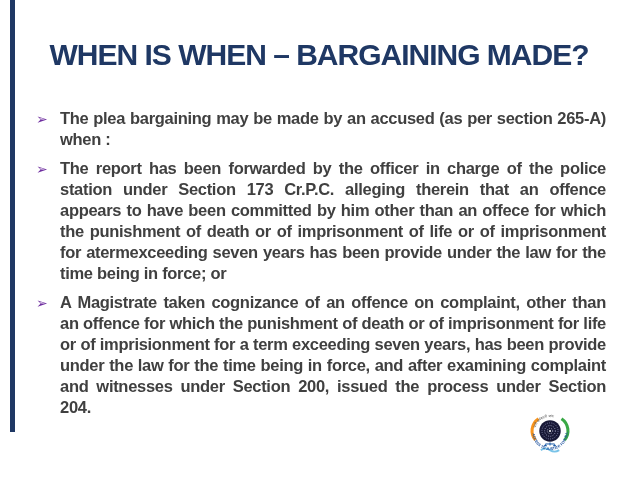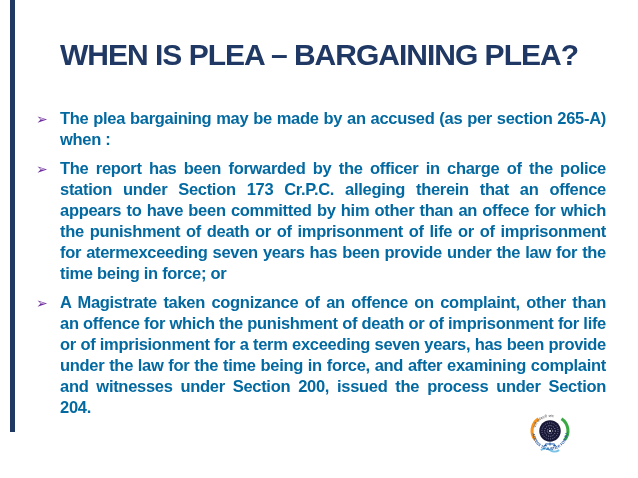--- a/index.html
+++ b/index.html
@@ -44,36 +44,36 @@
     color:#7030A0;
   }
   .bullet p{
     flex:1;
     margin:0;
     text-align:justify;
     font-size:16.5px;
     line-height:21px;
     font-weight:700;
     letter-spacing:-0.3px;
-    color:#0369a1;
+    color:#404040;
   }
   .logo{
     position:absolute;
     left:527px;top:406px;
     width:46px;height:56px;
   }
 </style>
 </head>
 <body>
 
 <div class="slide">
 
   <div class="left-stripe"></div>
 
-  <h1 class="title">WHEN IS PLEA – BARGAINING PLEA?</h1>
+  <h1 class="title">WHEN IS WHEN – BARGAINING MADE?</h1>
 
   <div class="bullets">
 
     <div class="bullet">
       <span class="marker">➢</span>
       <p>The plea bargaining may be made by an accused (as per section 265-A) when :</p>
     </div>
 
     <div class="bullet">
       <span class="marker">➢</span>

